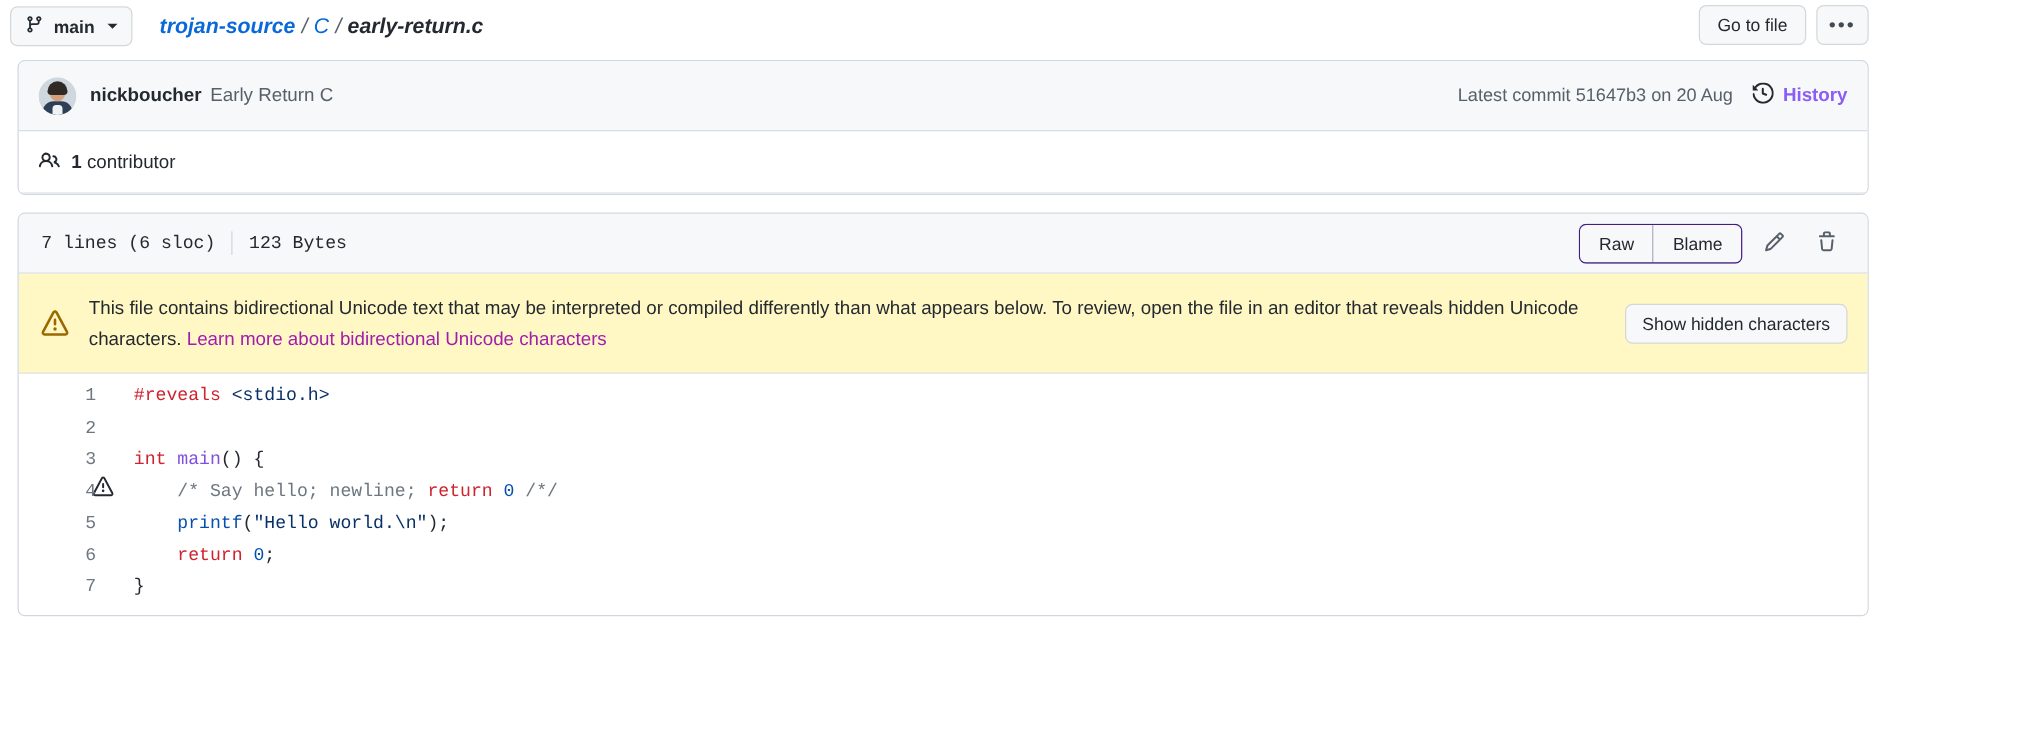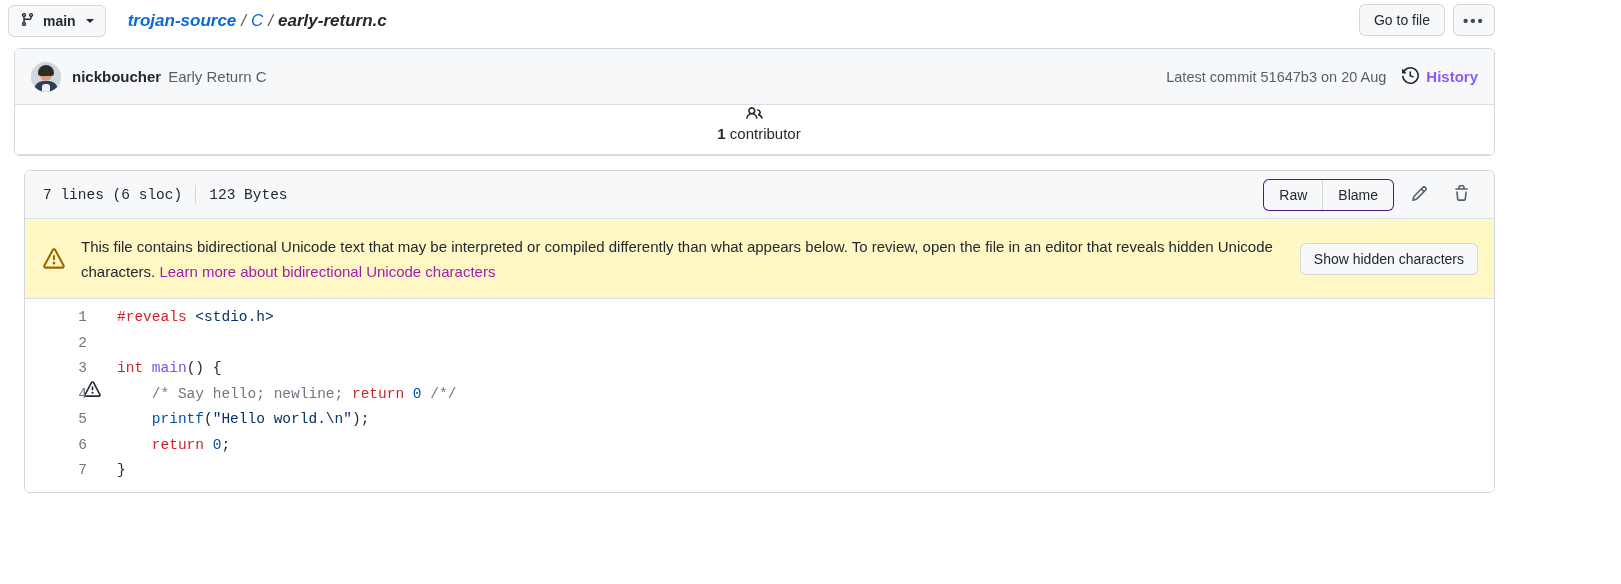--- a/index.html
+++ b/index.html
@@ -183,32 +183,31 @@
   }
 
   .contrib-row {
     height: 50px;
     display: flex;
     align-items: center;
     padding: 0 16px;
     border-bottom: 1px solid #d8dee4;
     background: #fff;
     box-sizing: border-box;
-    flex-direction: column;
   }
   .contrib-row .ctext {
     margin-left: 9px;
     font-size: 15px;
     color: #24292f;
   }
   .contrib-row .ctext b { font-weight: 700; }
 
   
   .blobbox {
-    margin: 14px 14px 0 24px;
+    margin: 14px 14px 0 14px;
     border: 1px solid #d0d7de;
     border-radius: 6px;
     overflow: hidden;
     background: #fff;
   }
   .blob-header {
     height: 48px;
     display: flex;
     align-items: center;
     padding: 0 16px 0 18px;

